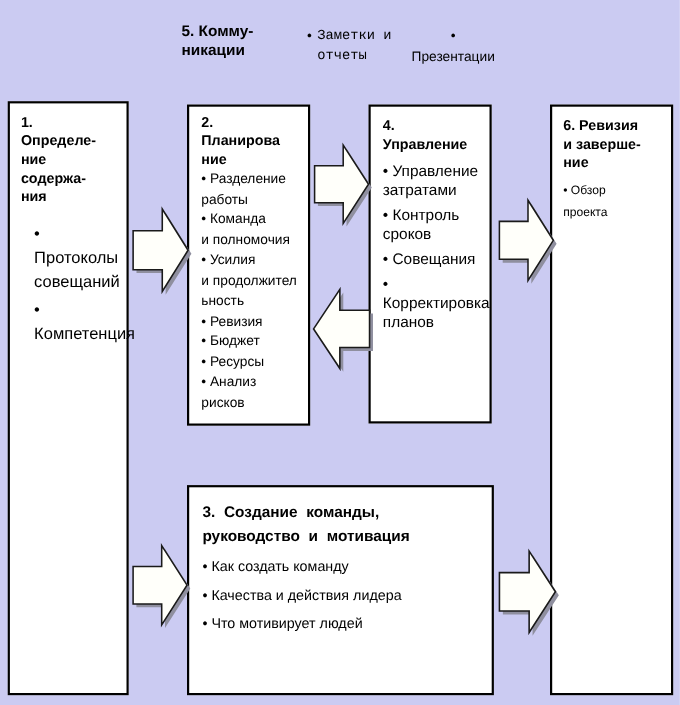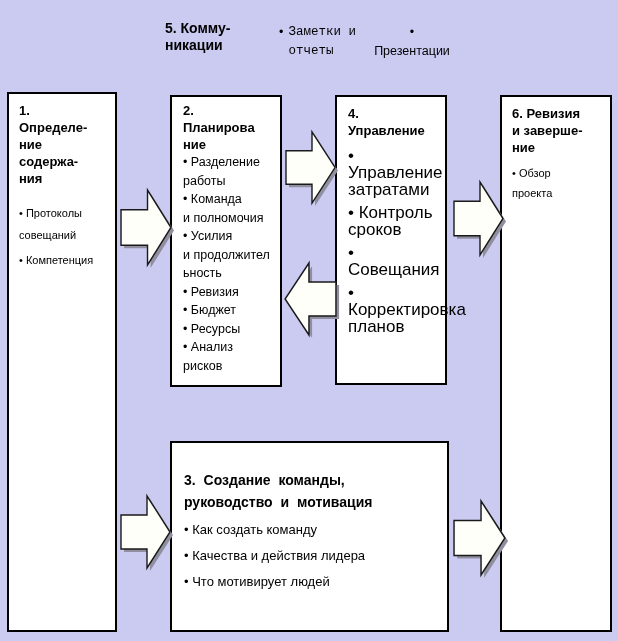--- a/index.html
+++ b/index.html
@@ -63,33 +63,33 @@
   .box-title {
     font-weight: bold;
     white-space: pre-line;
   }
   .box-item {
     white-space: pre-line;
   }
 
   #box1 { left: 7px;   top: 92px;  width: 110px; height: 540px; padding: 8px 2px 0 10px; }
   #box1 .box-title { font-size: 13px;   line-height: 17px; margin-bottom: 15px; }
-  #box1 .box-item  { font-size: 11px; line-height: 22px; margin-top: 3px; }
+  #box1 .box-item  { font-size: 15px; line-height: 22px; margin-top: 3px; margin-left: 12px; }
 
   #box2 { left: 170px; top: 95px;  width: 112px; height: 292px; padding: 5px 2px 0 11px; }
   #box2 .box-title { font-size: 13px;   line-height: 17px; margin-bottom: 0; }
   #box2 .box-item  { font-size: 12.5px; line-height: 18.5px; margin-top: 0; }
 
-  #box3 { left: 170px; top: 441px; width: 279px; height: 191px; padding: 26px 8px 0 12px; }
+  #box3 { left: 170px; top: 441px; width: 279px; height: 191px; padding: 11px 8px 0 12px; }
   #box3 .box-title { font-size: 14px;   line-height: 22px; margin-bottom: 7px; word-spacing: 4px; }
   #box3 .box-item  { font-size: 13px;   line-height: 19px; margin-top: 7px; }
 
   #box4 { left: 335px; top: 95px;  width: 112px; height: 290px; padding: 8px 2px 0 11px; }
   #box4 .box-title { font-size: 13px;   line-height: 17px; margin-bottom: 8px; }
-  #box4 .box-item  { font-size: 17px; line-height: 17px; margin-top: 6px; }
+  #box4 .box-item  { font-size: 14px; line-height: 17px; margin-top: 6px; }
 
   #box6 { left: 500px; top: 95px;  width: 112px; height: 537px; padding: 8px 2px 16px 10px; }
   #box6 .box-title { font-size: 13px;   line-height: 17px; margin-bottom: 7px; }
   #box6 .box-item  { font-size: 11px; line-height: 20px; margin-top: 6px; }
 
   
   .arrow {
     position: absolute;
     overflow: visible;
   }

